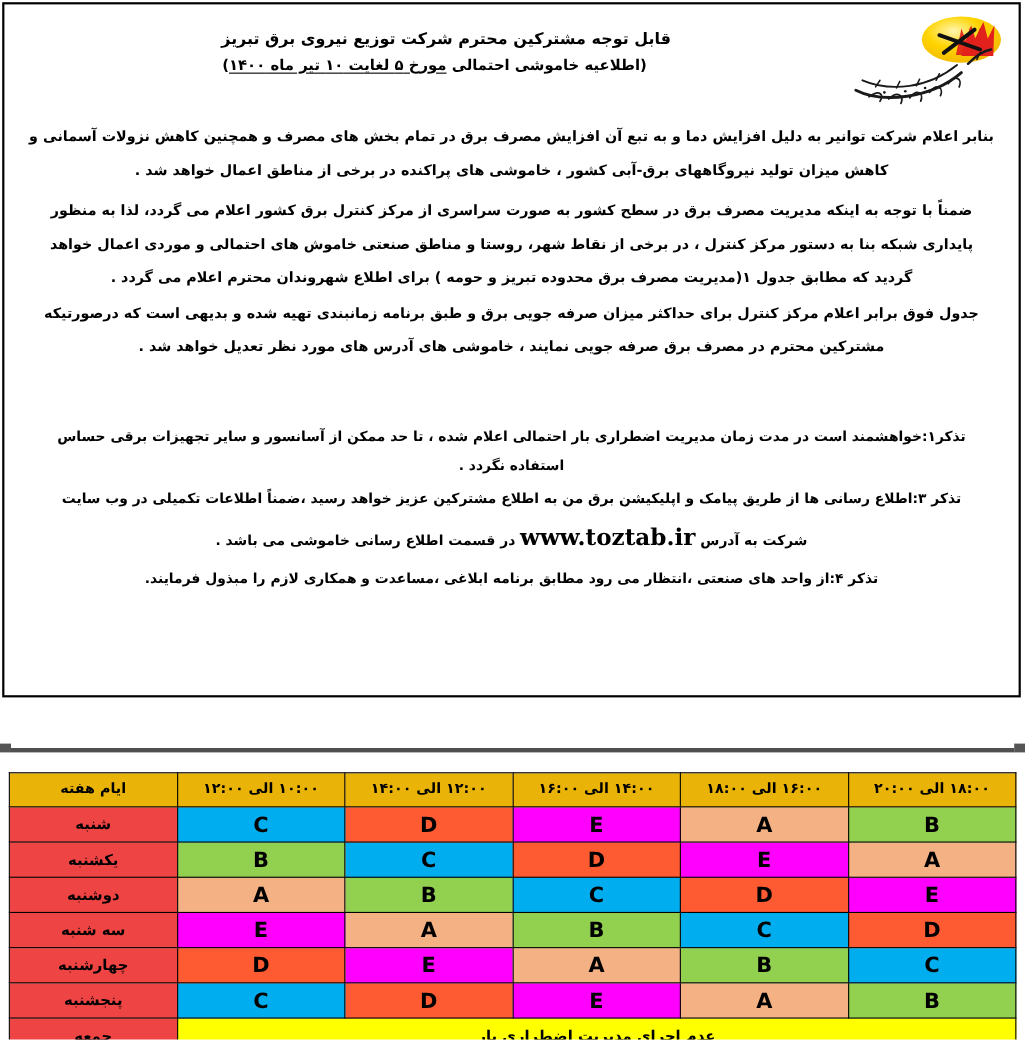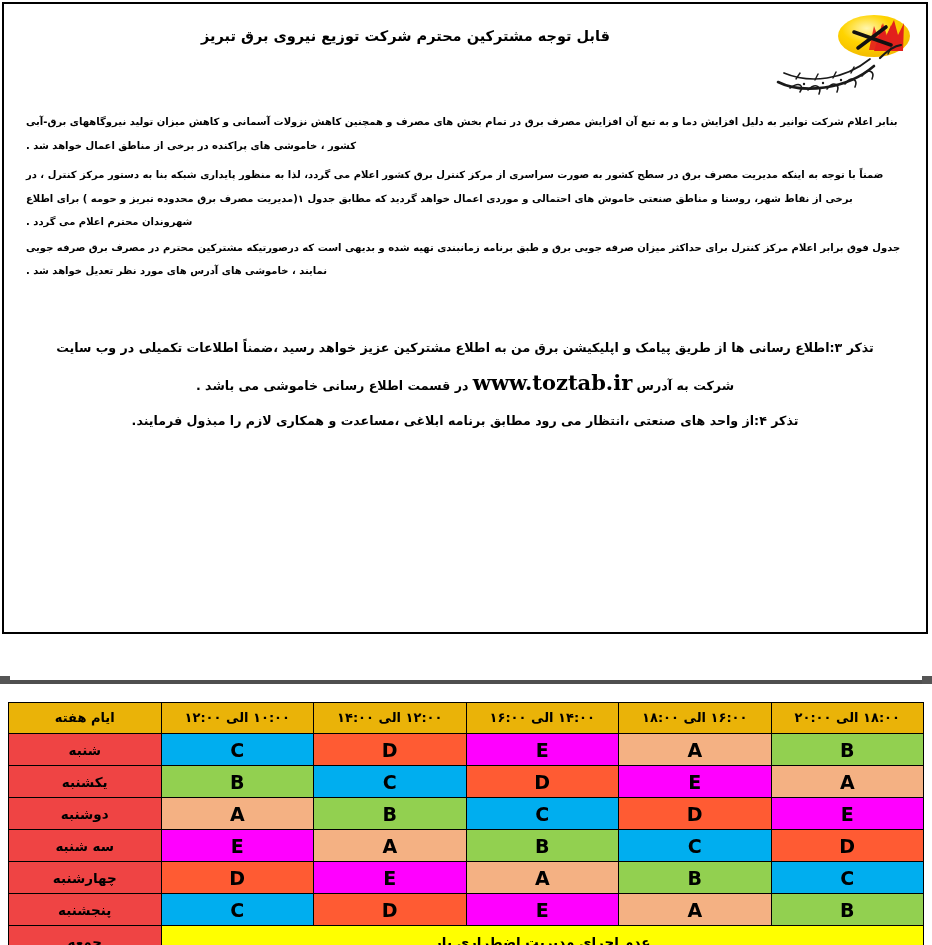--- a/index.html
+++ b/index.html
@@ -67,24 +67,24 @@
     width: 150px;
     height: 92px;
   }
   .logo-wrap svg { display: block; }
 
   
   .doc-body {
     padding: 8px 22px 0 22px;
   }
   .para {
-    font-size: 10px;
+    font-size: 13px;
     font-weight: bold;
     line-height: 2.35;
-    text-align: left;
+    text-align: center;
     margin: 0 0 6px 0;
   }
   .para.tight { margin-bottom: 2px; }
   .spacer-lg { height: 46px; }
 
   .notes { padding: 0 18px; }
   .note {
     font-size: 12.6px;
     font-weight: bold;
     line-height: 2.1;
@@ -214,31 +214,33 @@
           <path d="M118 44 L121 38" stroke-width="1.4"></path>
         </g>
         <circle cx="34" cy="74" r="1.2" fill="#1a1a1a"></circle>
         <circle cx="53" cy="73" r="1.2" fill="#1a1a1a"></circle>
         <circle cx="71" cy="70" r="1.2" fill="#1a1a1a"></circle>
       </svg>
     </div>
 
     <div class="title-block">
       <div class="title-line-1">قابل توجه مشترکین محترم شرکت توزیع نیروی برق تبریز</div>
+      <div class="title-line-2"><span>(اطلاعیه خاموشی احتمالی </span><span class="title-underline">مورخ ۵  لغایت ۱۰ تیر ماه ۱۴۰۰</span><span>)</span></div>
     </div>
   </div>
 
   <div class="doc-body">
     <p class="para">بنابر اعلام شرکت توانیر به دلیل افزایش دما و به تبع آن افزایش مصرف برق در تمام بخش های مصرف و همچنین کاهش نزولات آسمانی و کاهش میزان تولید نیروگاههای برق-آبی کشور ، خاموشی های پراکنده در برخی از مناطق اعمال خواهد شد .</p>
     <p class="para tight">ضمناً با توجه به اینکه مدیریت مصرف برق در سطح کشور به صورت سراسری از مرکز کنترل برق کشور اعلام می گردد، لذا به منظور پایداری شبکه بنا به دستور مرکز کنترل ، در برخی از نقاط شهر، روستا و مناطق صنعتی خاموش های احتمالی و موردی اعمال خواهد گردید که مطابق جدول ۱(مدیریت مصرف برق محدوده تبریز و حومه ) برای اطلاع شهروندان محترم اعلام می گردد .</p>
     <p class="para">جدول فوق برابر اعلام مرکز کنترل برای حداکثر میزان صرفه جویی برق و طبق برنامه زمانبندی تهیه شده و بدیهی است که درصورتیکه مشترکین محترم در مصرف برق صرفه جویی نمایند ، خاموشی های آدرس های مورد نظر تعدیل خواهد شد .</p>
 
     <div class="spacer-lg"></div>
 
     <div class="notes">
+      <p class="note">تذکر۱:خواهشمند است در مدت زمان مدیریت اضطراری بار احتمالی اعلام شده ، تا حد ممکن از آسانسور و سایر تجهیزات برقی حساس استفاده نگردد .</p>
       <p class="note"><span>تذکر ۳:اطلاع رسانی ها از طریق پیامک و اپلیکیشن برق من به اطلاع مشترکین عزیز خواهد رسید ،ضمناً اطلاعات تکمیلی در وب سایت شرکت به آدرس </span><span class="url">www.toztab.ir</span><span> در قسمت اطلاع رسانی خاموشی می باشد .</span></p>
       <p class="note">تذکر ۴:از واحد های صنعتی ،انتظار می رود مطابق برنامه ابلاغی ،مساعدت و همکاری لازم را مبذول فرمایند.</p>
 
     </div>
   </div>
 </div>
 
 <div class="gap-strip">
   <div class="gap-bar left"></div>
   <div class="gap-rule"></div>

